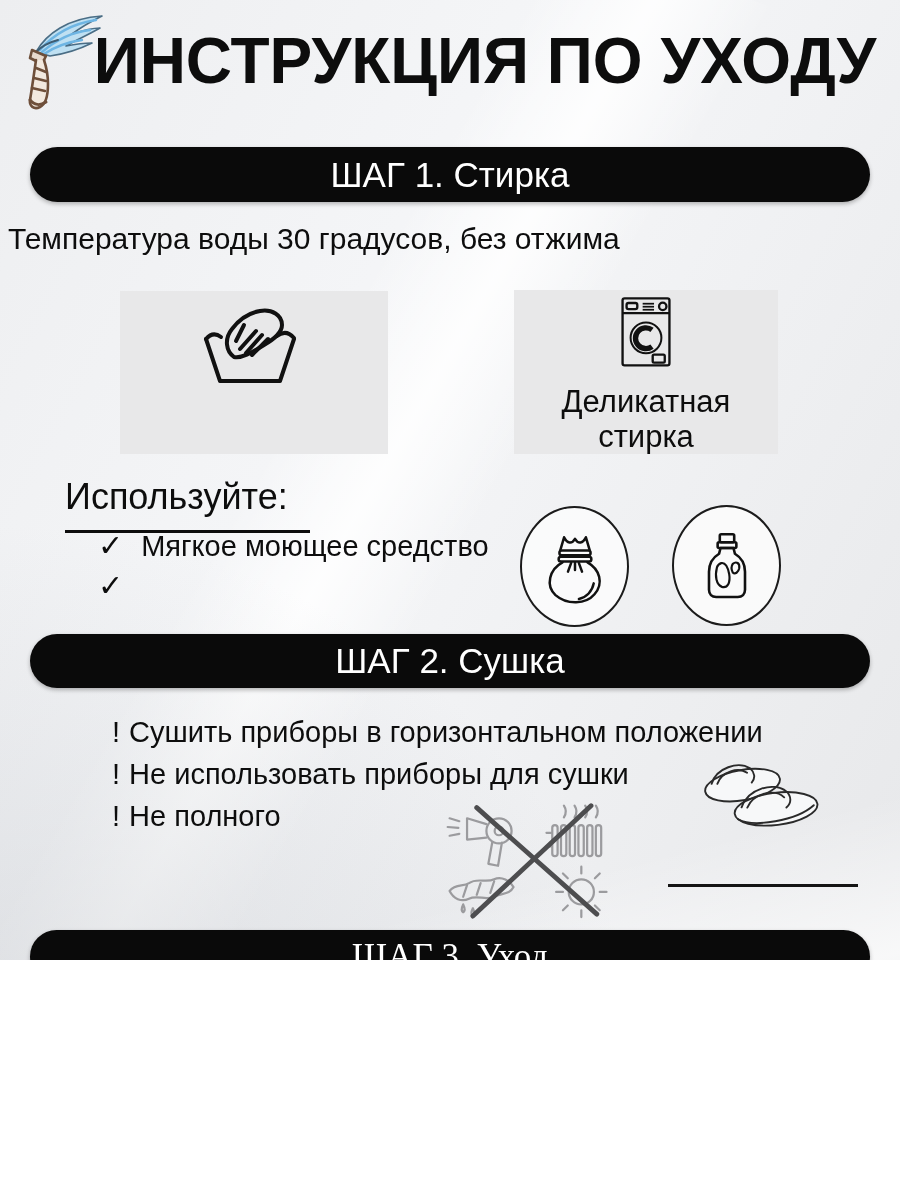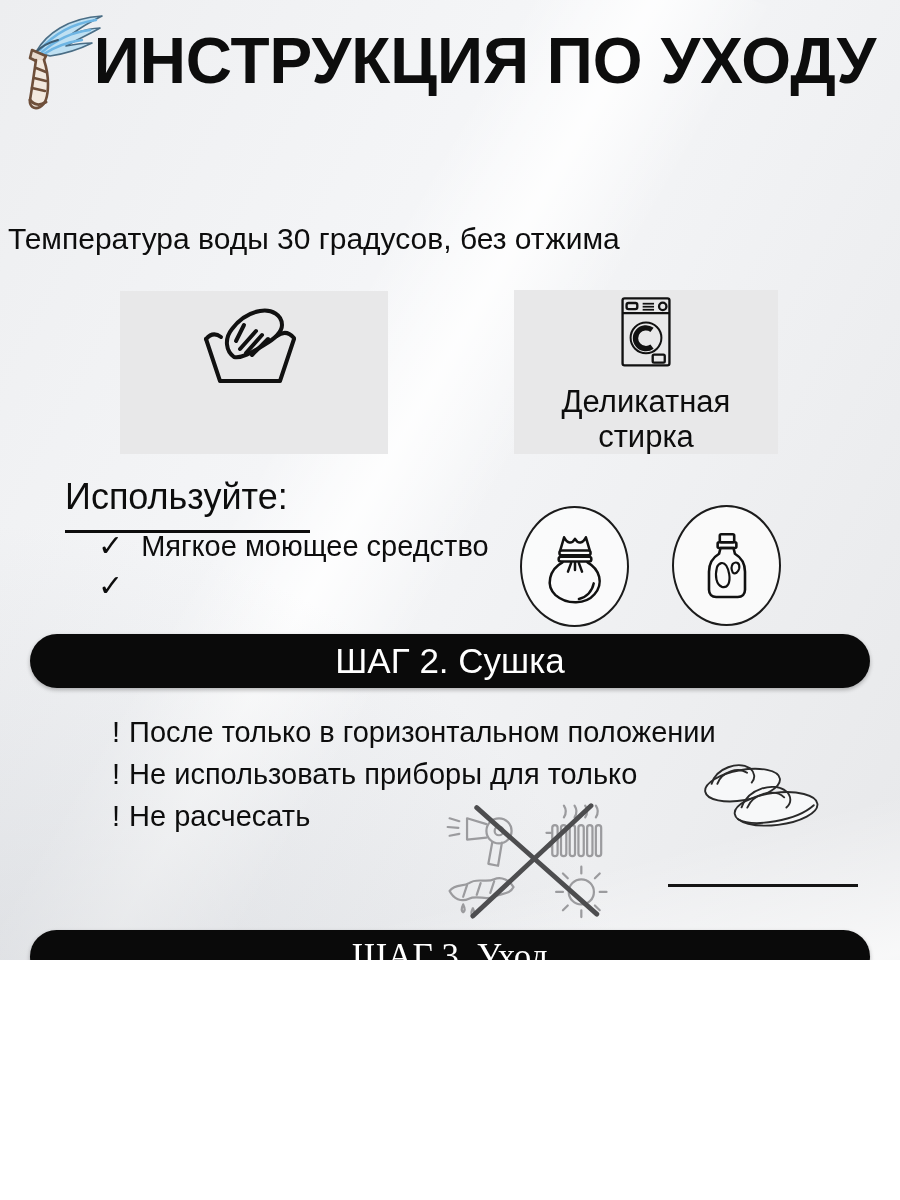--- a/index.html
+++ b/index.html
@@ -58,20 +58,23 @@
         <path d="M26,44 L40,50 L36,58 L24,52 Z" fill="#e8d9cc"></path>
         <path d="M30,54 C28,68 26,82 24,94 C23,100 28,104 34,101 C40,98 42,88 42,78 C42,68 40,60 38,54" fill="#f2e9df"></path>
         <path d="M30,62 L40,66 M28,72 L40,75 M26,82 L39,85"></path>
         <path d="M24,94 C28,99 34,100 40,96" stroke-width="3"></path>
       </g>
     </g>
   </svg>
 
   <div class="title">ИНСТРУКЦИЯ ПО УХОДУ</div>
 
+  <div class="banner" style="top:147px;">
+    <span>ШАГ 1. Стирка</span>
+  </div>
   <div class="subtitle">Температура воды 30 градусов, без отжима</div>
 
   <div class="card card1">
     <svg width="124" height="96" viewBox="0 0 120 96" style="margin-top:10px;">
       <g fill="none" stroke="#111" stroke-width="4" stroke-linecap="round" stroke-linejoin="round">
         <path d="M12,38 L26,80 L86,80 L100,38"></path>
         <path d="M12,38 Q19,30 27,36"></path>
         <path d="M83,35 Q92,28 100,37"></path>
         <path d="M40,56 C32,50 30,38 38,28 C44,20 54,12 66,10 C78,8 88,14 88,24 C88,32 80,38 70,44 C60,50 48,58 40,56 Z"></path>
         <path d="M46,48 L62,30"></path>
@@ -136,29 +139,29 @@
       </g>
     </svg>
   </div>
 
   <div class="banner" style="top:634px;height:54px;">
     <span>ШАГ 2. Сушка</span>
   </div>
 
   <div class="warn" style="top:716px;">
     <span class="mark">!</span>
-    <span>После только в горизонтальном положении</span>
+    <span>Сушить приборы в горизонтальном положении</span>
   </div>
   <div class="warn" style="top:758px;">
     <span class="mark">!</span>
-    <span>Не использовать приборы для только</span>
+    <span>Не использовать приборы для сушки</span>
   </div>
   <div class="warn" style="top:800px;">
     <span class="mark">!</span>
-    <span>Не расчесать</span>
+    <span>Не полного</span>
   </div>
 
   <svg style="position:absolute;left:438px;top:796px;" width="184" height="124" viewBox="0 0 190 128">
     <g fill="none" stroke="#9b9b9e" stroke-width="2.3" stroke-linecap="round" stroke-linejoin="round">
       <g>
         <circle cx="63" cy="36" r="13"></circle>
         <circle cx="63" cy="36" r="4.5"></circle>
         <path d="M50,29 L30,23 L30,45 L50,43"></path>
         <path d="M56,48 L52,70 L62,72 L66,48"></path>
         <path d="M12,23 L22,26 M10,32 L21,33 M12,41 L22,39"></path>

